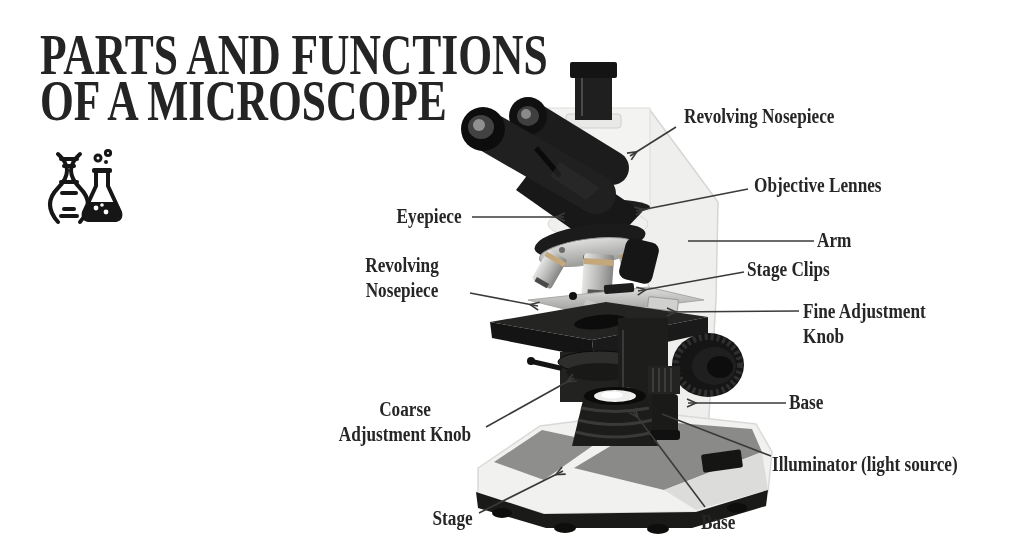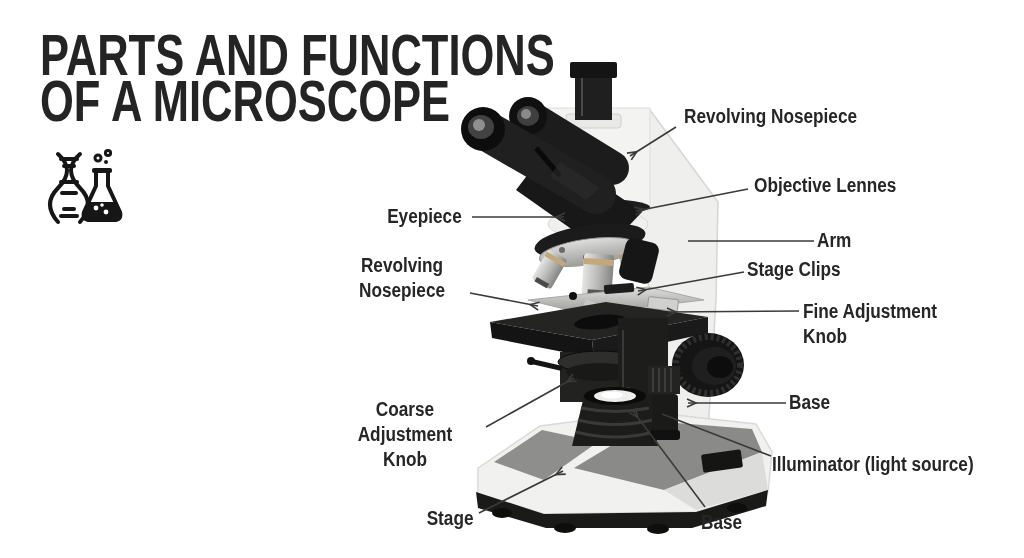--- a/index.html
+++ b/index.html
@@ -1,17 +1,17 @@
 <!DOCTYPE html>
 <html><head>
 <meta charset="utf-8">
 <style>
   html,body{margin:0;padding:0;background:#fff;}
   #canvas{position:relative;width:1024px;height:558px;background:#ffffff;overflow:hidden;
-          font-family:Liberation Sans, sans-serif;}
+          font-family:Liberation Serif, serif;}
   .title{position:absolute;left:40px;top:32px;font-weight:800;font-size:58px;line-height:46px;
          color:#242424;transform:scaleX(0.75);transform-origin:0 0;white-space:nowrap;letter-spacing:0;}
   .brand{position:absolute;left:40px;top:146px;width:86px;height:86px;}
   .lbl{position:absolute;font-weight:700;font-size:20px;line-height:25px;color:#262626;
        white-space:nowrap;transform:scaleX(0.86);}
   .lbl.left{transform-origin:0 50%;}
   .lbl.right{transform-origin:100% 50%;text-align:right;}
   .lbl.center{transform-origin:50% 50%;text-align:center;white-space:normal;}
   svg{position:absolute;left:0;top:0;}
 </style>

